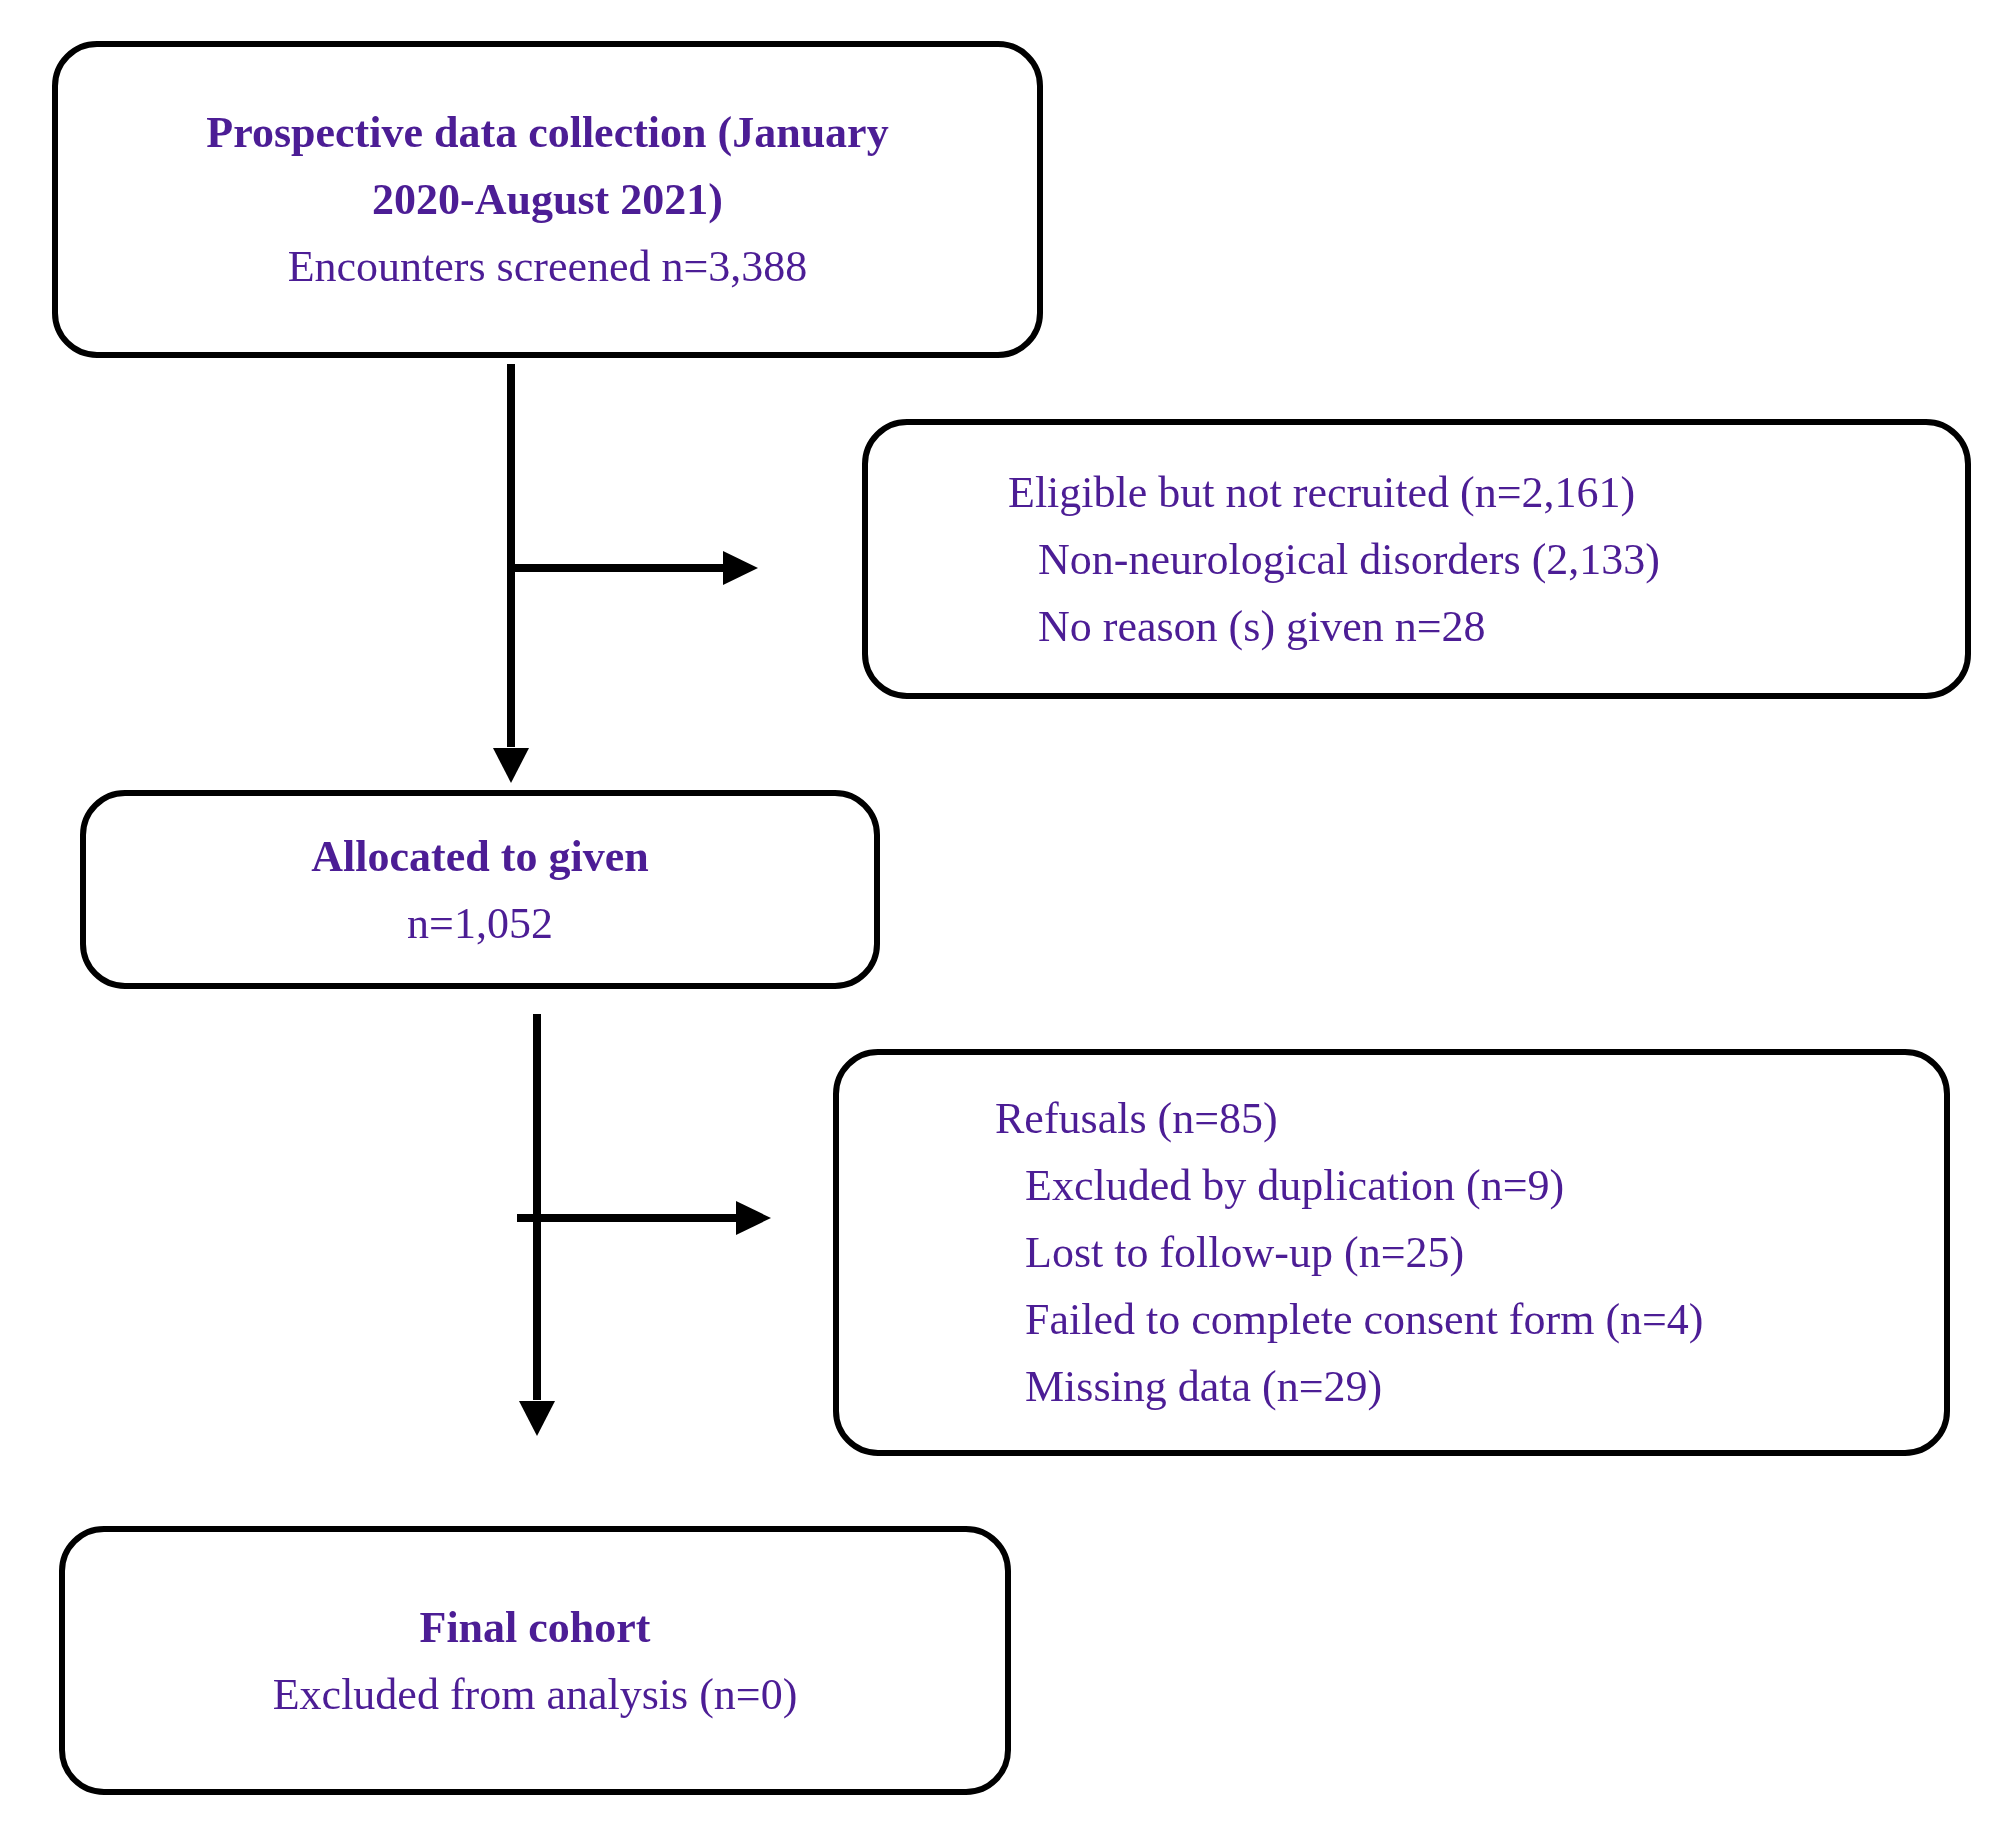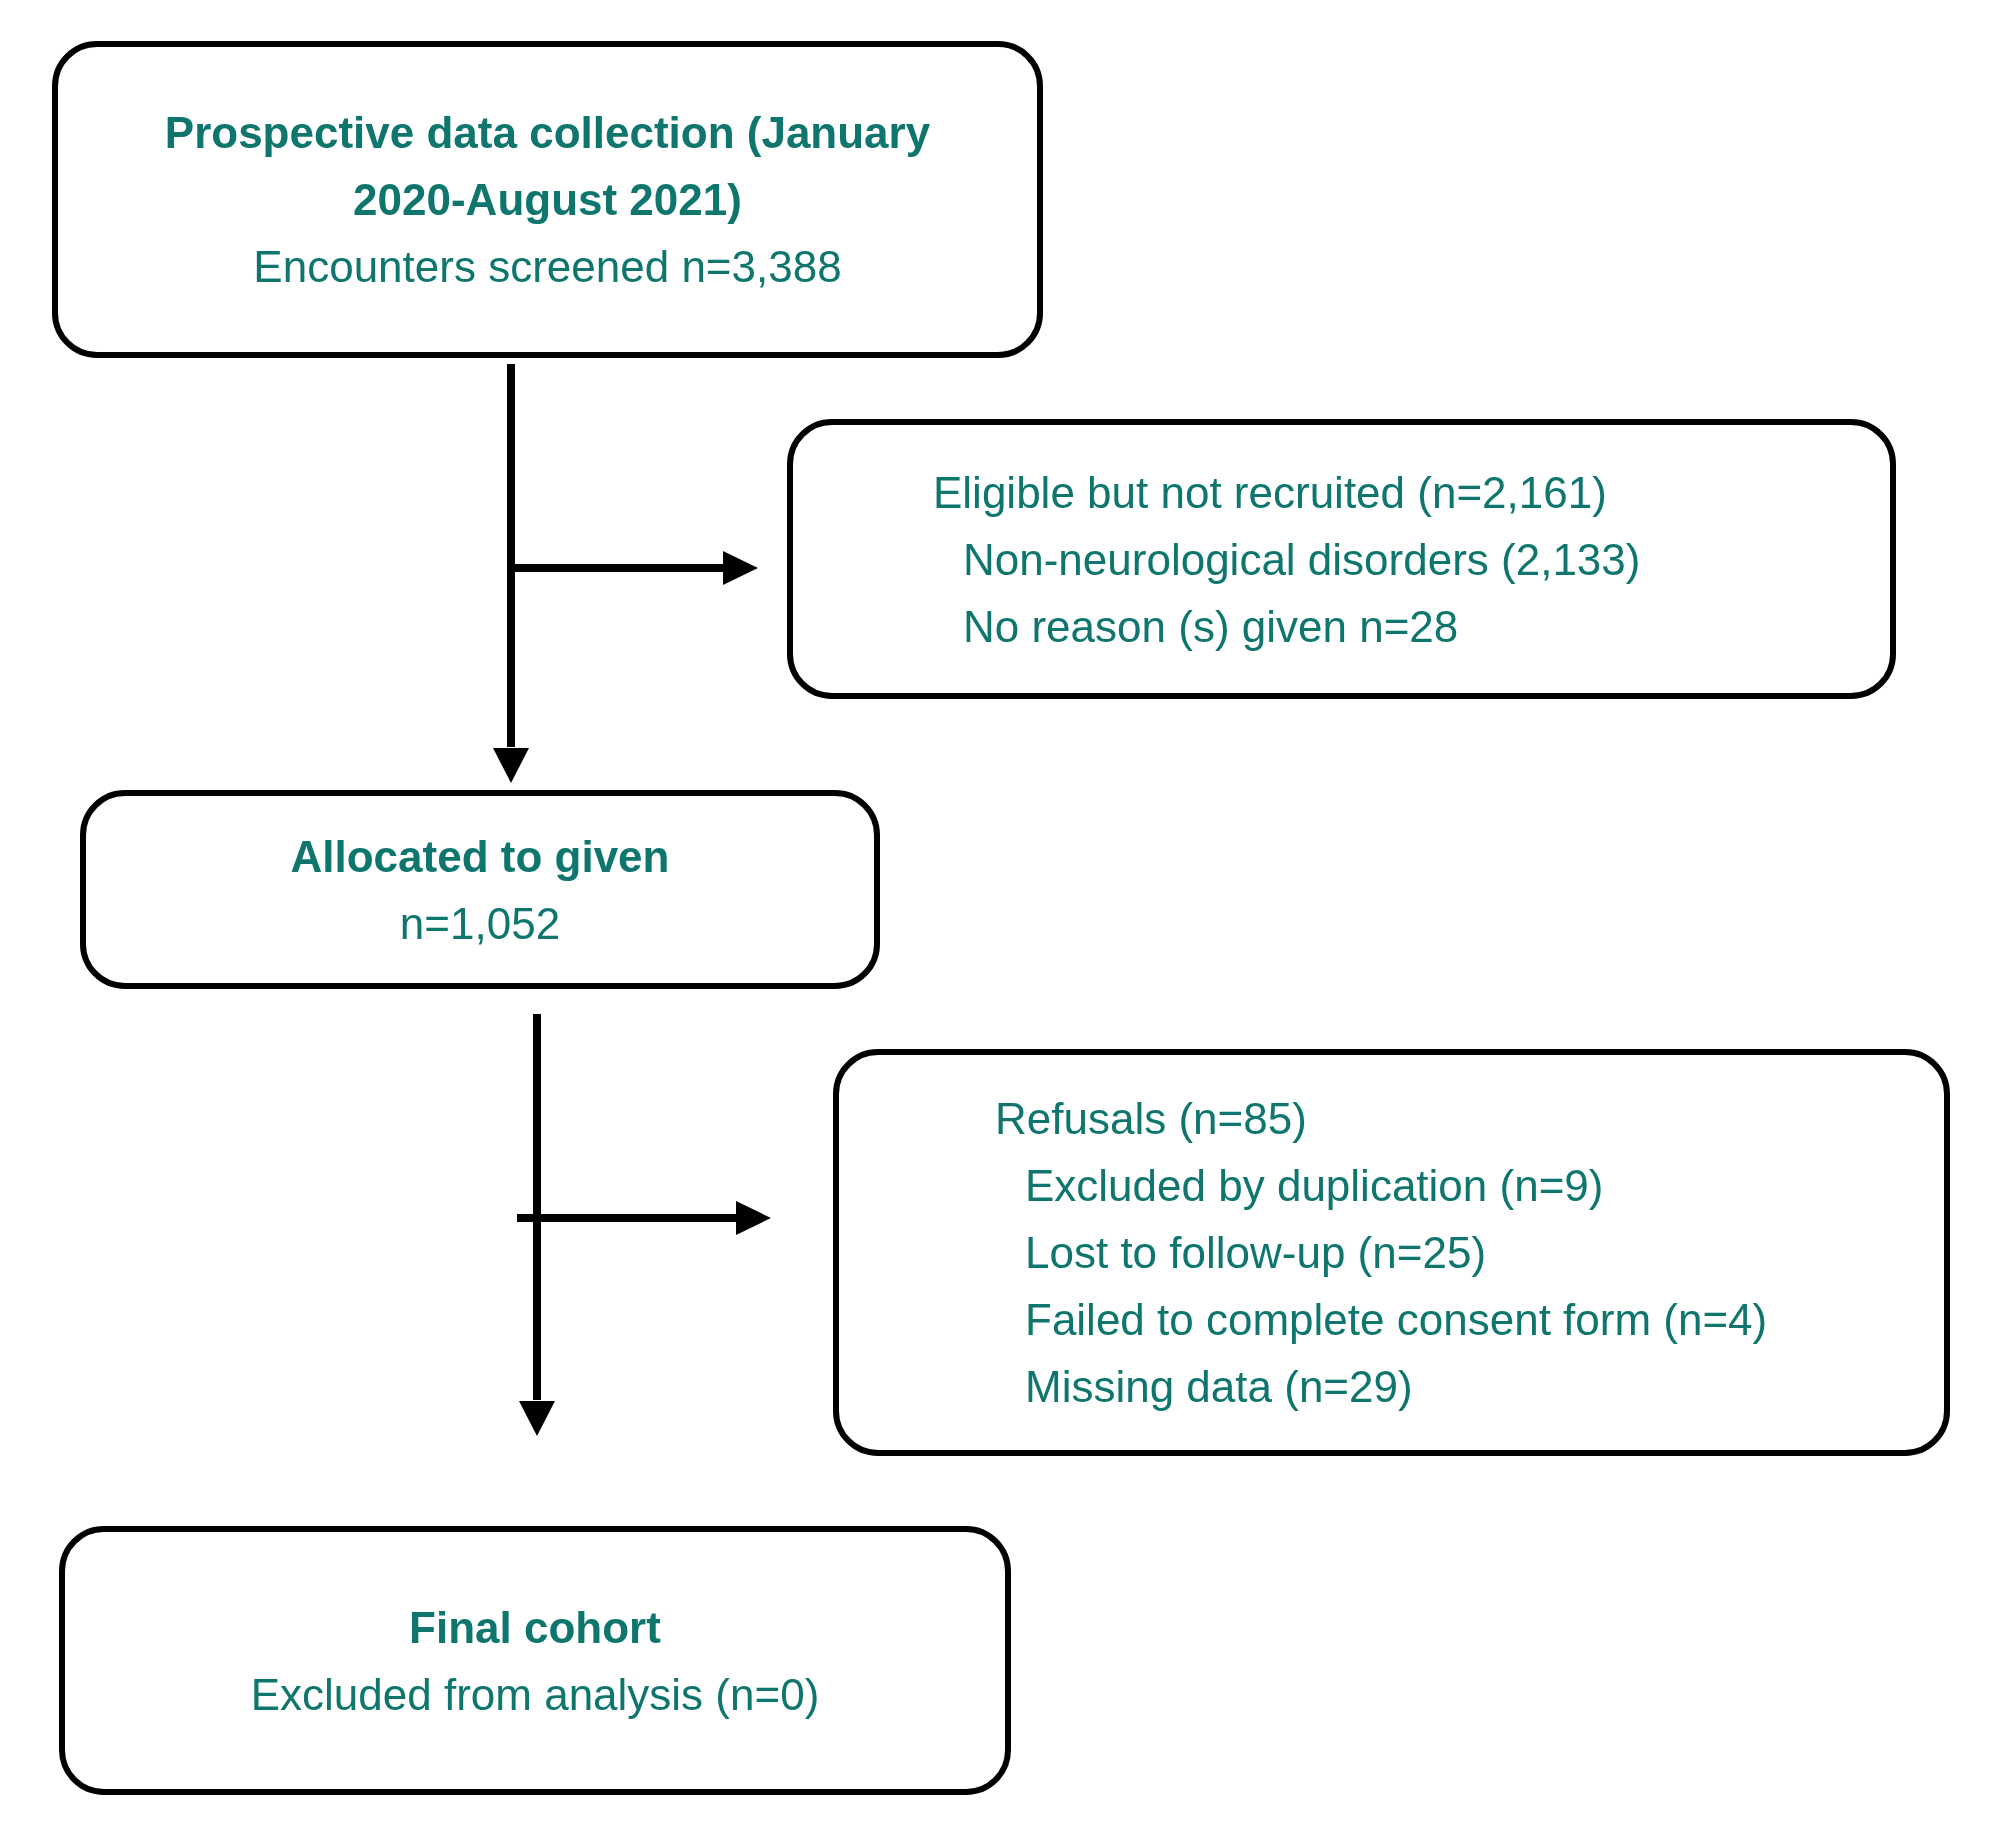--- a/index.html
+++ b/index.html
@@ -1,21 +1,21 @@
 <!DOCTYPE html>
 <html style="font-size:15px"><head>
 <meta charset="utf-8">
 <style>
   html,body{margin:0;padding:0;background:#ffffff;}
   .canvas{
     position:relative;
     width:1995px;height:1846px;
     background:#ffffff;
-    color:#0f766e;
-    font-family:Liberation Sans, sans-serif;
+    color:#4c1d95;
+    font-family:Liberation Serif, serif;
     font-size:44px;
     line-height:67px;
     overflow:hidden;
   }
   .box{
     position:absolute;
     background:#ffffff;
     border:6.6px solid #000000;
     border-radius:45px;
     box-sizing:border-box;
@@ -38,21 +38,21 @@
     border-top:35px solid #000000;
   }
   .head-right{
     position:absolute;width:0;height:0;
     border-top:17px solid transparent;
     border-bottom:17px solid transparent;
     border-left:35px solid #000000;
   }
   
   .box-screening{left:52px;top:41px;width:991px;height:317px;}
-  .box-notrecruited{left:787px;top:419px;width:1109px;height:280px;padding-left:140px;padding-right:19px;}
+  .box-notrecruited{left:862px;top:419px;width:1109px;height:280px;padding-left:140px;padding-right:19px;}
   .box-allocated{left:80px;top:790px;width:800px;height:199px;}
   .box-refusals{left:833px;top:1049px;width:1117px;height:407px;padding-left:156px;padding-right:19px;}
   .box-final{left:59px;top:1526px;width:952px;height:269px;}
 </style>
 </head>
 <body>
 
 <div class="canvas">
 
   <div class="box center box-screening">

